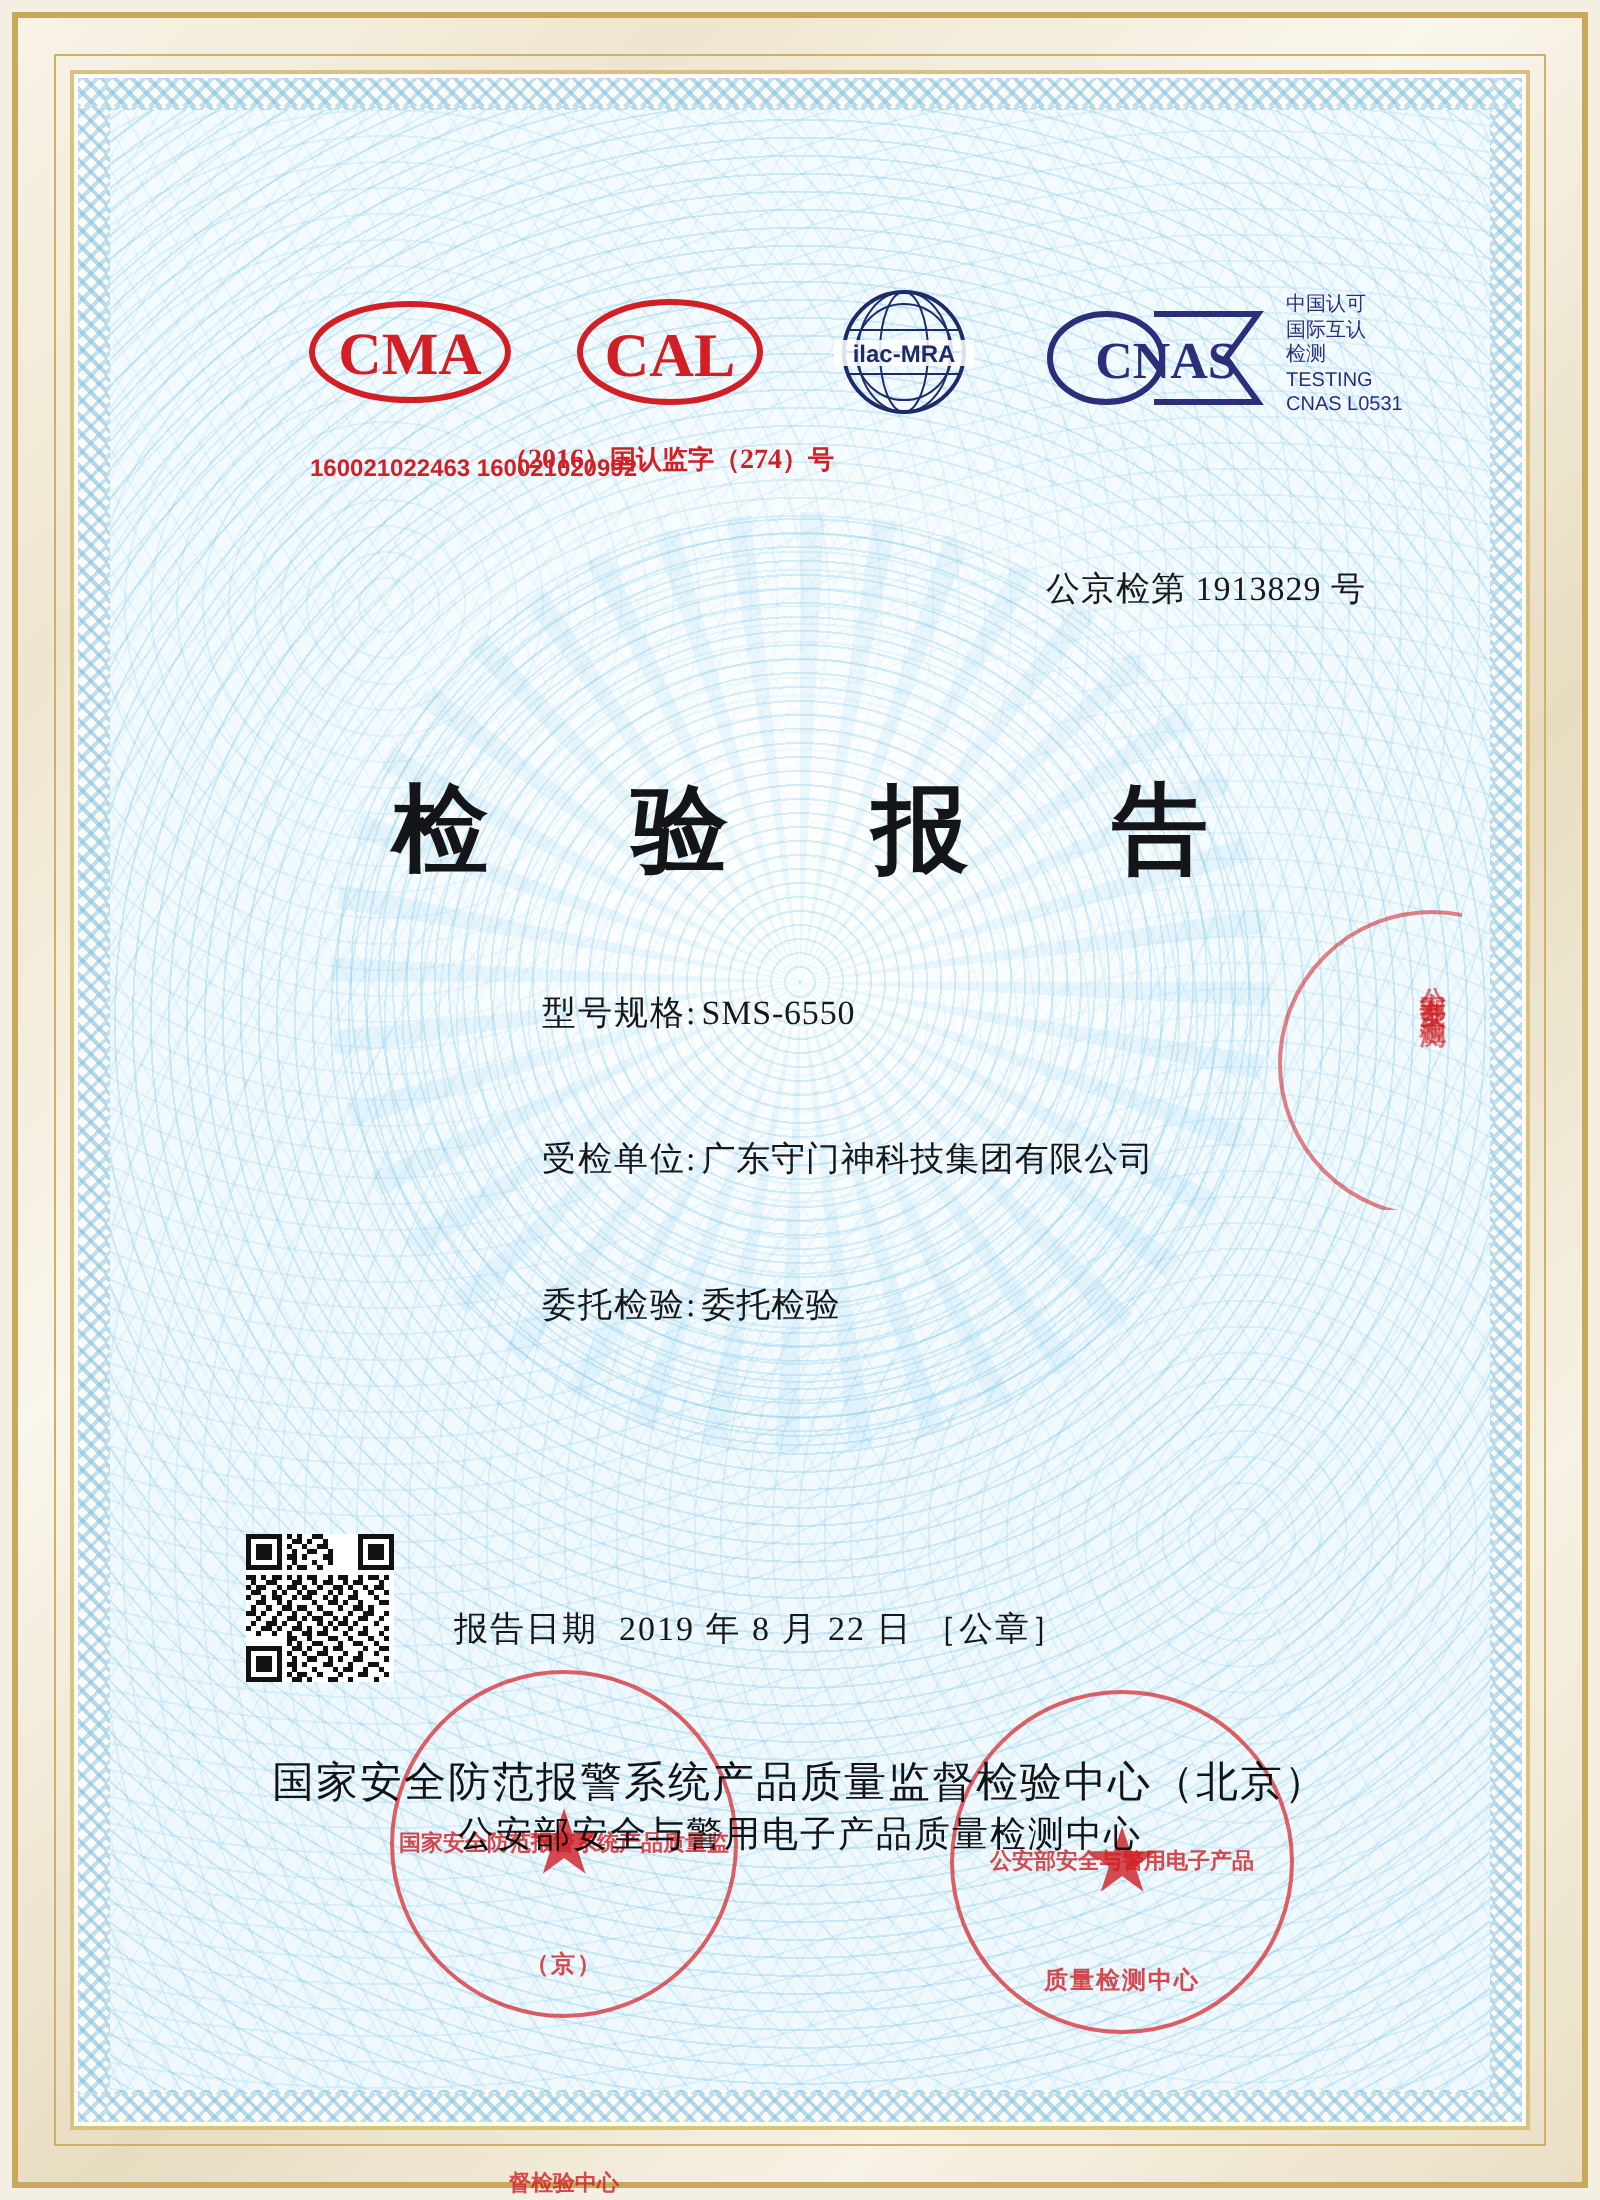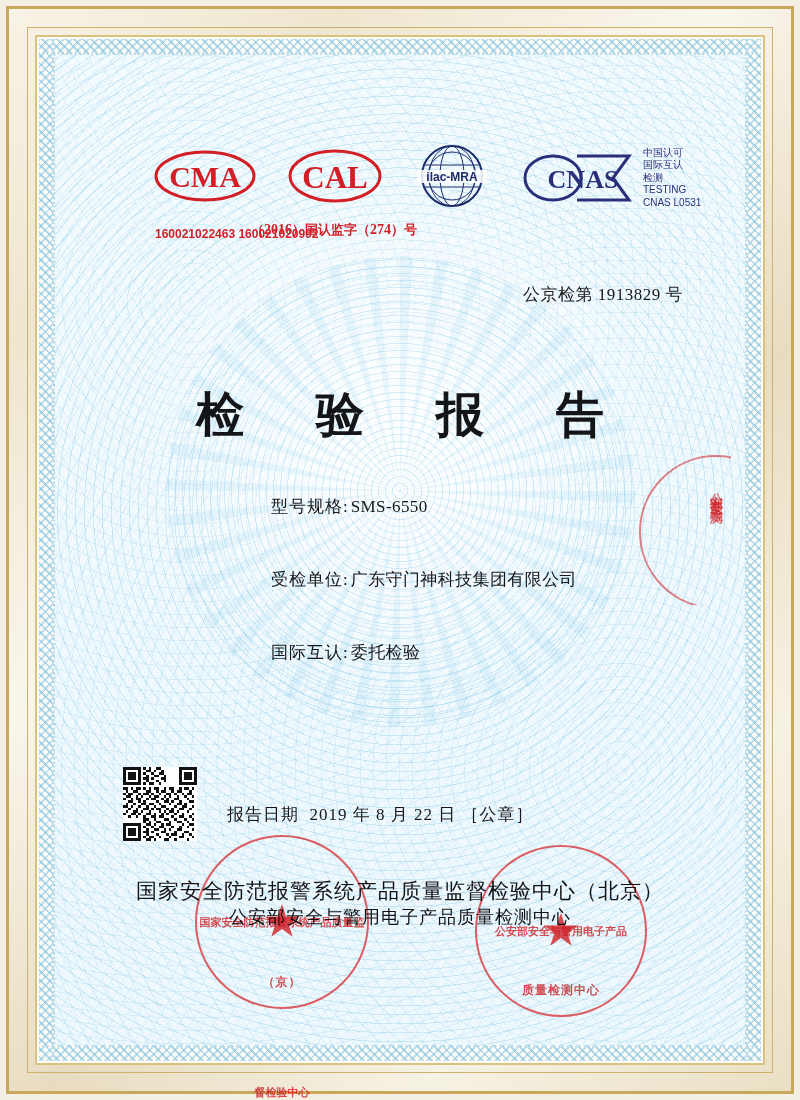--- a/index.html
+++ b/index.html
@@ -364,21 +364,21 @@
       <div class="fields">
         <div class="field-row">
           <span class="field-label">型号规格:</span>
           <span class="field-value">SMS-6550</span>
         </div>
         <div class="field-row">
           <span class="field-label">受检单位:</span>
           <span class="field-value">广东守门神科技集团有限公司</span>
         </div>
         <div class="field-row">
-          <span class="field-label">国际互认:</span>
+          <span class="field-label">委托检验:</span>
           <span class="field-value">委托检验</span>
         </div>
       </div>
 
       <div class="qr">
         <svg width="74" height="74" viewBox="0 0 29 29" shape-rendering="crispEdges">
           <rect width="29" height="29" fill="#ffffff"></rect>
           <g fill="#111111">
             <rect x="0" y="0" width="7" height="1"></rect>
               <rect x="0" y="6" width="7" height="1"></rect>

